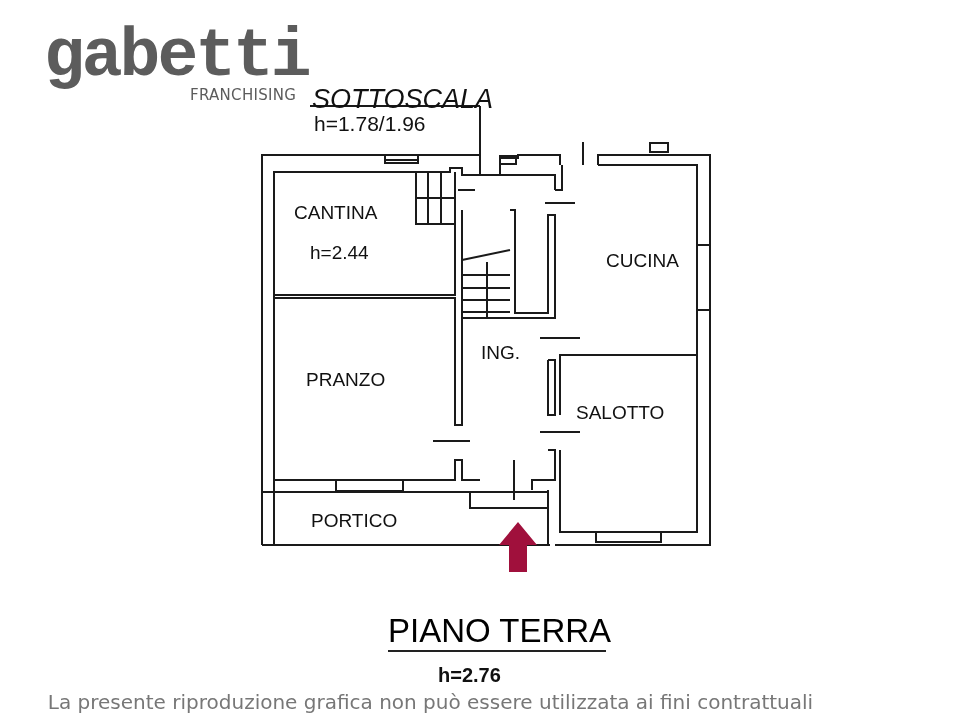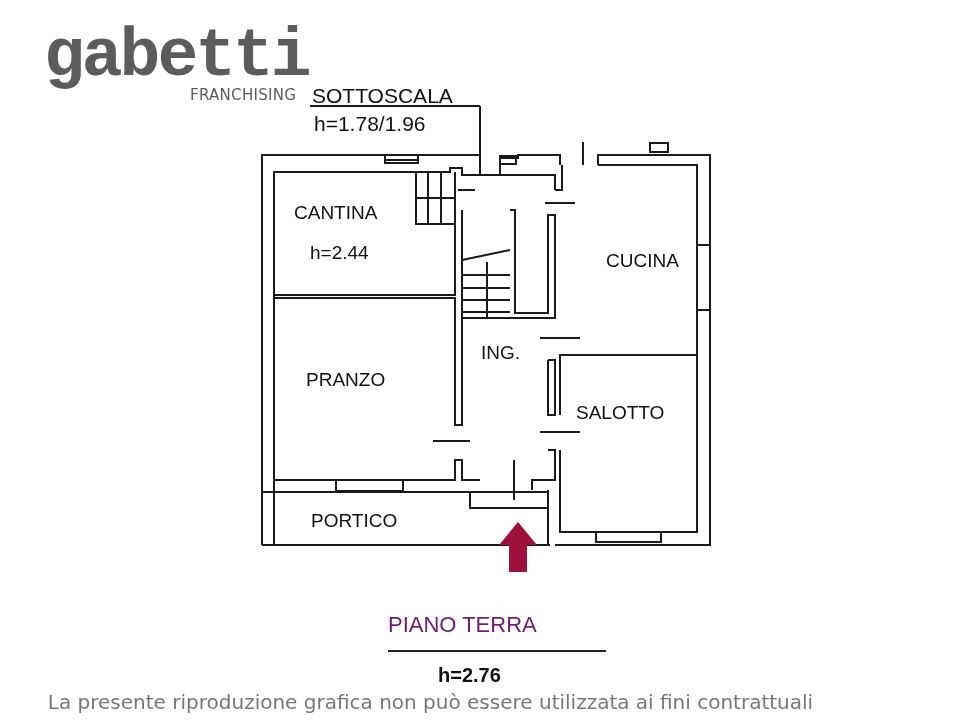--- a/index.html
+++ b/index.html
@@ -2,21 +2,21 @@
 <html><head>
 <meta charset="utf-8">
 <style>
   html,body{margin:0;padding:0;background:#fff;}
   body{width:960px;height:720px;position:relative;overflow:hidden;font-family:"Liberation Sans",sans-serif;}
   .logo{position:absolute;left:44px;top:18px;}
   .logo-word{font-family:Liberation Mono, monospace;font-weight:bold;font-size:68px;color:#5c5c5c;letter-spacing:-3px;line-height:78px;}
   .logo-sub{position:absolute;left:146px;top:68px;font-family:"DejaVu Sans",sans-serif;font-size:15px;color:#5c5c5c;letter-spacing:0.3px;}
   .lbl{position:absolute;color:#111;font-family:"Liberation Sans",sans-serif;font-size:19px;white-space:nowrap;}
   svg.plan{position:absolute;left:0;top:0;}
-  .title{position:absolute;left:388px;top:612px;font-size:22px;color:#701a75;}
+  .title{position:absolute;left:388px;top:612px;font-size:33px;color:#000000;}
   .title-line{position:absolute;left:388px;top:650px;width:218px;height:2px;background:#222;}
   .height{position:absolute;left:438px;top:664px;font-size:20px;font-weight:bold;color:#111;text-align:center;}
   .disclaimer{position:absolute;left:0;width:861px;top:690px;text-align:center;font-family:"DejaVu Sans",sans-serif;font-size:20px;color:#777;}
 </style>
 </head>
 <body>
 
 <div class="logo">
   <div class="logo-word">gabetti</div>
   <div class="logo-sub">FRANCHISING</div>
@@ -75,21 +75,21 @@
 
     <line x1="310" y1="106" x2="480" y2="106"></line>
     <line x1="480" y1="106" x2="480" y2="175"></line>
     <line x1="583" y1="142" x2="583" y2="165"></line>
     <line x1="458" y1="190" x2="475" y2="190"></line>
   </g>
 
   <polygon points="518,522 537,545 527,545 527,572 509,572 509,545 499,545" fill="#a0103c"></polygon>
 </svg>
 
-<div class="lbl" style="left:312px;top:84px;font-size:21px;">SOTTOSCALA</div>
+<div class="lbl" style="left:312px;top:84px;font-size:27px;font-style:italic;">SOTTOSCALA</div>
 <div class="lbl" style="left:314px;top:112px;font-size:21px;">h=1.78/1.96</div>
 <div class="lbl" style="left:294px;top:202px;">CANTINA</div>
 <div class="lbl" style="left:310px;top:242px;">h=2.44</div>
 <div class="lbl" style="left:586px;top:250px;margin-left:20px;">CUCINA</div>
 <div class="lbl" style="left:481px;top:342px;">ING.</div>
 <div class="lbl" style="left:306px;top:369px;text-align:center;">PRANZO</div>
 <div class="lbl" style="left:576px;top:402px;">SALOTTO</div>
 <div class="lbl" style="left:311px;top:510px;">PORTICO</div>
 
 <div class="title">PIANO TERRA</div>

